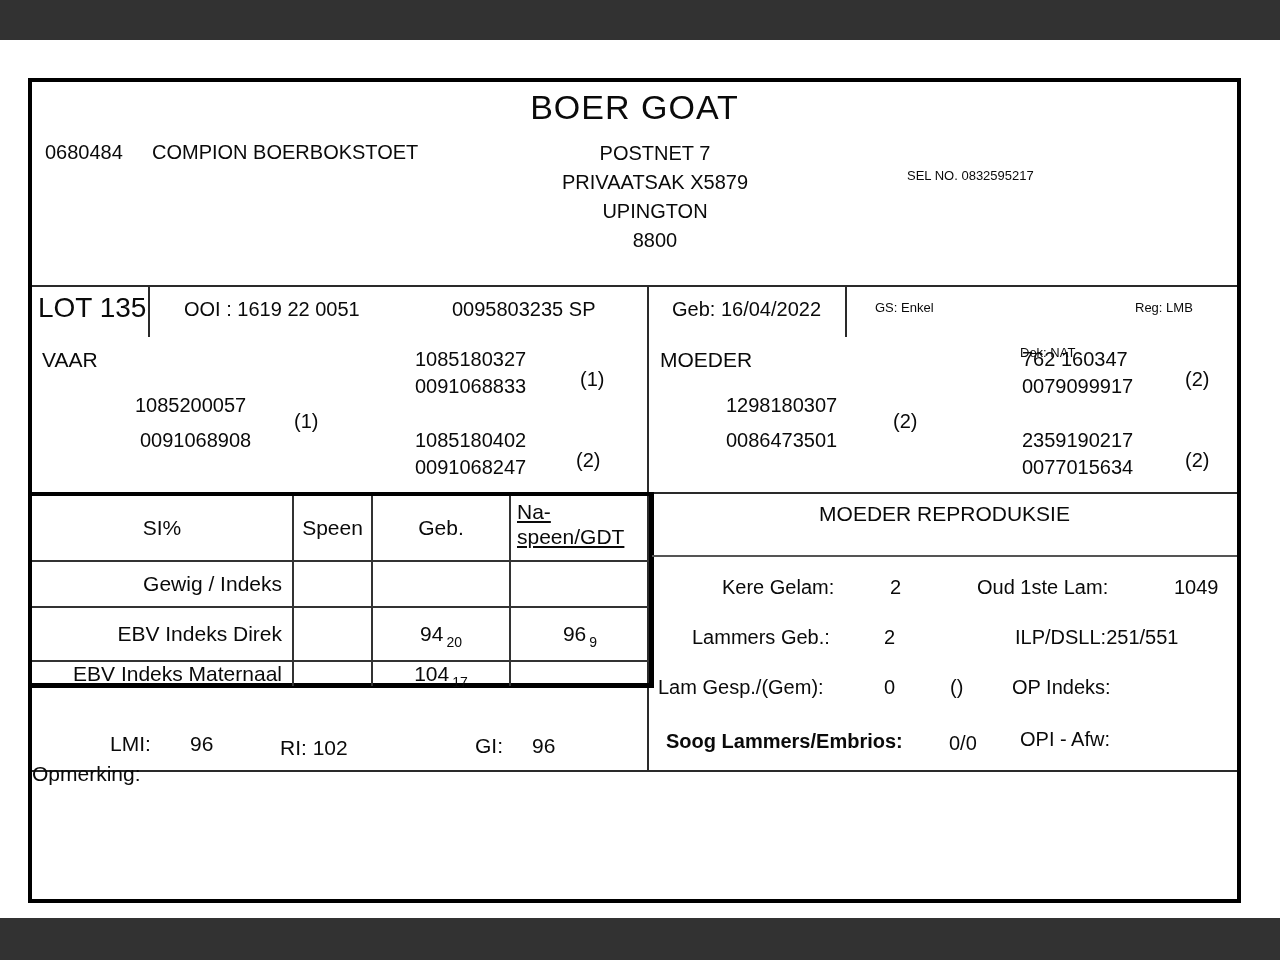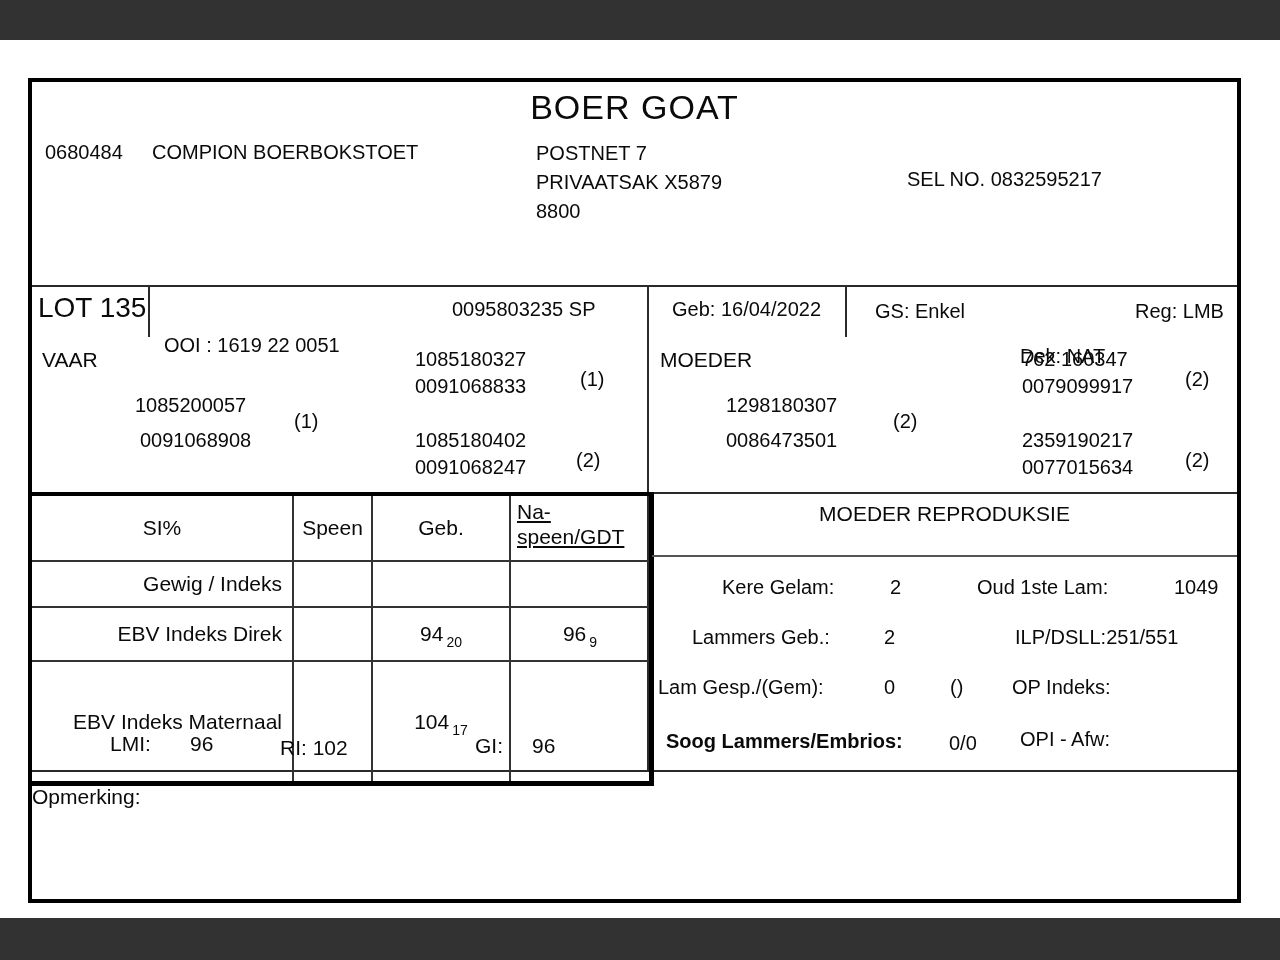--- a/index.html
+++ b/index.html
@@ -13,27 +13,27 @@
   .bar.bottom { top:918px; height:42px; }
   .card {
     position:absolute; left:28px; top:78px; width:1213px; height:825px;
     border:4px solid #000; background:#fff;
   }
   .abs { position:absolute; white-space:nowrap; }
   .hline { position:absolute; height:2px; background:#2a2a2a; }
   .vline { position:absolute; width:2px; background:#2a2a2a; }
 
   .title { left:0; width:1205px; top:6px; text-align:center; font-size:34px; letter-spacing:1px; }
-  .t20 { font-size:20px; } .t19 { font-size:20px; } .t21 { font-size:21px; }
+  .t20 { font-size:20px; } .t19 { font-size:13px; } .t21 { font-size:21px; }
   .addr { line-height:29px; }
   .lot-label { font-size:28px; }
 
   
   .si-table {
-    position:absolute; left:0; top:410px; width:622px; height:294px;
+    position:absolute; left:0; top:410px; width:622px; height:196px;
     border-top:4px solid #000; border-right:5px solid #000; border-bottom:5px solid #000;
     display:grid; grid-template-columns:260px 79px 138px 1fr; grid-template-rows:64px 46px 54px 1fr;
   }
   .si-table > div { font-size:21px; display:flex; align-items:center; justify-content:center; }
   .si-table > div.cl { border-left:2px solid #333; }
   .si-table > div.ct { border-top:2px solid #333; }
   .si-table > div.lab { justify-content:flex-end; padding-right:10px; }
   .si-table > div.hdr-left { justify-content:flex-start; align-items:flex-start; padding:3px 14px 0 6px;
     white-space:normal; line-height:25px;text-decoration:underline; }
   .sub { font-size:14px; position:relative; top:8px; margin-left:3px; }
@@ -45,36 +45,37 @@
 
 <div class="stage">
   <div class="bar top"></div>
   <div class="bar bottom"></div>
 
   <div class="card">
 
     <div class="abs title">BOER GOAT</div>
     <div class="abs t20" style="left:13px; top:59px;">0680484</div>
     <div class="abs t20" style="left:120px; top:59px;">COMPION BOERBOKSTOET</div>
-    <div class="abs t20 addr" style="left:504px; top:57px;">
+    <div class="abs t20 addr" style="left:530px; top:57px;text-align:center;">
       <div>POSTNET  7</div>
       <div>PRIVAATSAK X5879</div>
+      <div>UPINGTON</div>
       <div>8800</div>
     </div>
     <div class="abs t19" style="left:875px; top:86px;">SEL NO. 0832595217</div>
 
     <div class="hline" style="left:0; top:203px; width:1205px;"></div>
     <div class="hline" style="left:0; top:410px; width:1205px;"></div>
     <div class="hline" style="left:0; top:688px; width:1205px;"></div>
     <div class="vline" style="left:116px; top:203px; height:52px;"></div>
     <div class="vline" style="left:615px; top:203px; height:485px;"></div>
     <div class="vline" style="left:813px; top:203px; height:52px;"></div>
 
     <div class="abs lot-label" style="left:6px; top:210px;">LOT 135</div>
-    <div class="abs t20" style="left:132px; top:216px;margin-top:36px;">OOI :  1619 22 0051</div>
+    <div class="abs t20" style="left:152px; top:216px;">OOI :  1619 22 0051</div>
     <div class="abs t20" style="left:420px; top:216px;">0095803235  SP</div>
     <div class="abs t20" style="left:640px; top:216px;">Geb: 16/04/2022</div>
     <div class="abs t19" style="left:843px; top:218px;">GS: Enkel</div>
     <div class="abs t19" style="left:988px; top:216px;margin-top:47px;">Dek: NAT</div>
     <div class="abs t19" style="left:1103px; top:218px;">Reg: LMB</div>
 
     <div class="abs t21" style="left:10px; top:266px;">VAAR</div>
     <div class="abs t20" style="left:103px; top:312px;">1085200057</div>
     <div class="abs t20" style="left:108px; top:347px;">0091068908</div>
     <div class="abs t20" style="left:262px; top:328px;">(1)</div>
@@ -147,16 +148,16 @@
     <div class="abs t20" style="left:634px; top:648px;font-weight:bold;">Soog Lammers/Embrios:</div>
     <div class="abs t20" style="left:917px; top:650px;">0/0</div>
     <div class="abs t20" style="left:988px; top:646px;">OPI - Afw:</div>
 
     <div class="abs t21" style="left:78px; top:650px;">LMI:</div>
     <div class="abs t21" style="left:158px; top:650px;">96</div>
     <div class="abs t21" style="left:248px; top:654px;">RI: 102</div>
     <div class="abs t21" style="left:443px; top:652px;">GI:</div>
     <div class="abs t21" style="left:500px; top:652px;">96</div>
 
-    <div class="abs t21" style="left:0px; top:703px;">Opmerking:</div>
+    <div class="abs t21" style="left:0px; top:680px;">Opmerking:</div>
 
   </div>
 </div>
 
 </body></html>

